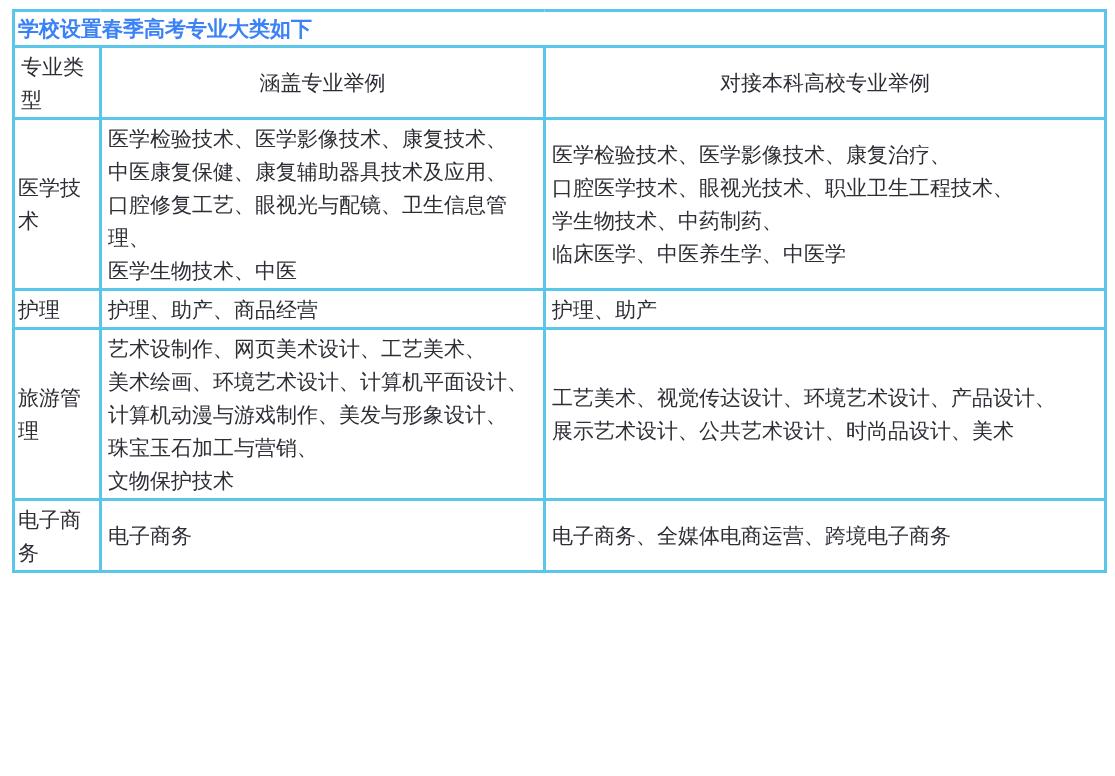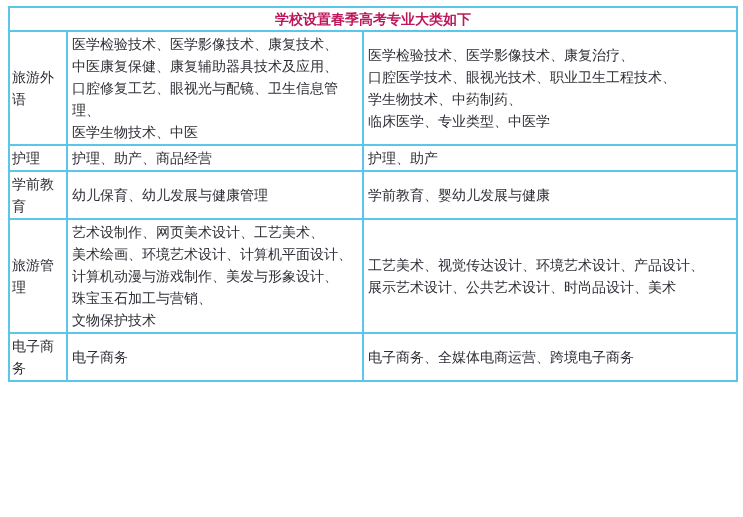--- a/index.html
+++ b/index.html
@@ -27,22 +27,21 @@
     color: #2e2e36;
     vertical-align: middle;
     text-align: left;
     padding: 1px 4px;
     line-height: 22px;
     white-space: pre-line;
     overflow: hidden;
   }
   table.majors td.title-cell {
     font-weight: bold;
-    color: #be185d;
-    text-align: center;
+    color: #3b82f6;
     height: 20px;
     line-height: 19px;
     padding: 1px 2px;
   }
   table.majors tr.header-row th { height: 22px; }
   table.majors th.center { text-align: center; }
   table.majors td.type-cell {
     padding: 1px 0 1px 2px;
   }
   tr.r1 { height: 90px; }
@@ -59,40 +58,40 @@
 <table class="majors">
   <colgroup>
     <col class="c-type">
     <col class="c-covered">
     <col class="c-undergrad">
   </colgroup>
   <tbody>
     <tr class="title-row">
       <td class="title-cell" colspan="3">学校设置春季高考专业大类如下</td>
     </tr>
+    <tr class="header-row">
+      <th>专业类型</th>
+      <th class="center">涵盖专业举例</th>
+      <th class="center">对接本科高校专业举例</th>
+    </tr>
     <tr class="r1">
-      <td class="type-cell">旅游外语</td>
+      <td class="type-cell">医学技术</td>
       <td>医学检验技术、医学影像技术、康复技术、
 中医康复保健、康复辅助器具技术及应用、
 口腔修复工艺、眼视光与配镜、卫生信息管理、
 医学生物技术、中医</td>
       <td>医学检验技术、医学影像技术、康复治疗、
 口腔医学技术、眼视光技术、职业卫生工程技术、
 学生物技术、中药制药、
-临床医学、专业类型、中医学</td>
+临床医学、中医养生学、中医学</td>
     </tr>
     <tr class="r2">
       <td class="type-cell">护理</td>
       <td>护理、助产、商品经营</td>
       <td>护理、助产</td>
-    </tr>
-    <tr class="r3">
-      <td class="type-cell">学前教育</td>
-      <td>幼儿保育、幼儿发展与健康管理</td>
-      <td>学前教育、婴幼儿发展与健康</td>
     </tr>
     <tr class="r4">
       <td class="type-cell">旅游管理</td>
       <td>艺术设制作、网页美术设计、工艺美术、
 美术绘画、环境艺术设计、计算机平面设计、
 计算机动漫与游戏制作、美发与形象设计、
 珠宝玉石加工与营销、
 文物保护技术</td>
       <td>工艺美术、视觉传达设计、环境艺术设计、产品设计、
 展示艺术设计、公共艺术设计、时尚品设计、美术</td>

